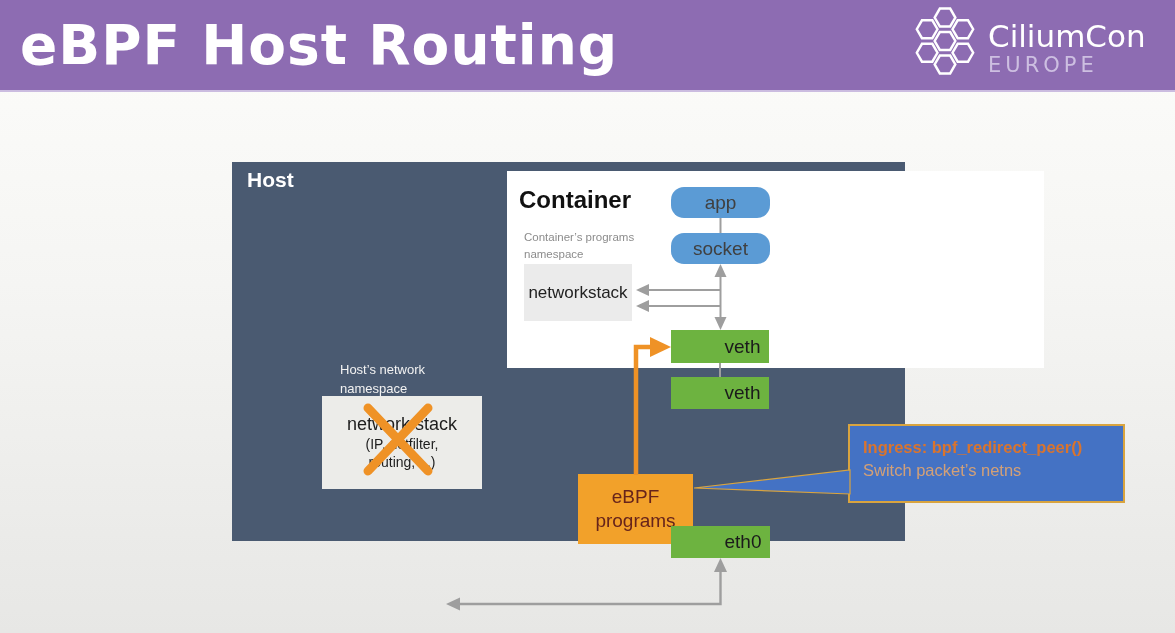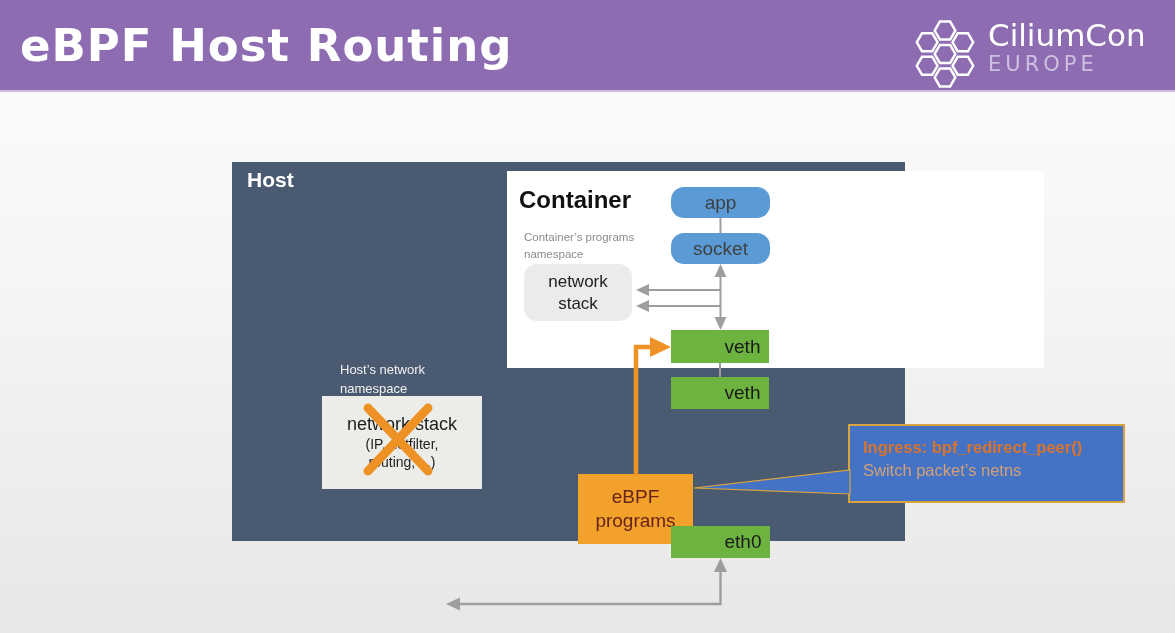--- a/index.html
+++ b/index.html
@@ -13,26 +13,26 @@
 
   
   .header {
     position: absolute; left: 0; top: 0; width: 1175px; height: 92px;
     background: #8d6cb2;
     border-bottom: 2px solid #cbbce0;
     display: flex; align-items: center;
   }
   .header-title {
     font-family: "DejaVu Sans", sans-serif;
-    font-weight: 800; font-size: 45px; color: #ffffff;
+    font-weight: 800; font-size: 55px; color: #ffffff;
     padding-left: 20px; letter-spacing: 1px;
   }
   .logo {
-    position: absolute; left: 914px; top: 18px;
-    display: flex; align-items: flex-start; gap: 12px;
+    position: absolute; left: 914px; top: 5px;
+    display: flex; align-items: flex-end; gap: 12px;
   }
   .logo svg { display: block; }
   .logo-text { display: flex; flex-direction: column; justify-content: center; }
   .logo-brand {
     font-family: "DejaVu Sans", sans-serif;
     color: #ffffff; font-size: 31px; font-weight: 400; line-height: 1.1;
   }
   .logo-sub {
     font-family: "DejaVu Sans", sans-serif;
     color: #cdbfe1; font-size: 21px; letter-spacing: 4px; font-weight: 400;
@@ -69,22 +69,22 @@
     position: absolute; left: 12px; top: 15px;
     color: #111111; font-size: 24px; font-weight: 700;
   }
   .container-ns-label {
     position: absolute; left: 17px; top: 58px;
     color: #8c8c8c; font-size: 11.5px; line-height: 1.45;
   }
   .container-stack-box {
     position: absolute; left: 17px; top: 93px; width: 108px; height: 57px;
     background: #ebebeb;
-    display: flex; flex-direction: column; align-items: center; justify-content: center;
-    color: #222222; font-size: 17px; line-height: 1.25; text-align: center; border-radius: 13px;
+    display: flex; flex-direction: row; align-items: center; justify-content: center;
+    color: #222222; font-size: 17px; line-height: 1.25; text-align: center;
   }
 
   
   .node {
     position: absolute;
     display: flex; align-items: center; justify-content: center;
     font-size: 19px;
   }
   .node-blue  { background: #5b9bd5; color: #404040; border-radius: 13px; }
   .node-green { background: #6db340; color: #1b1b1b; padding-left: 45px; }

